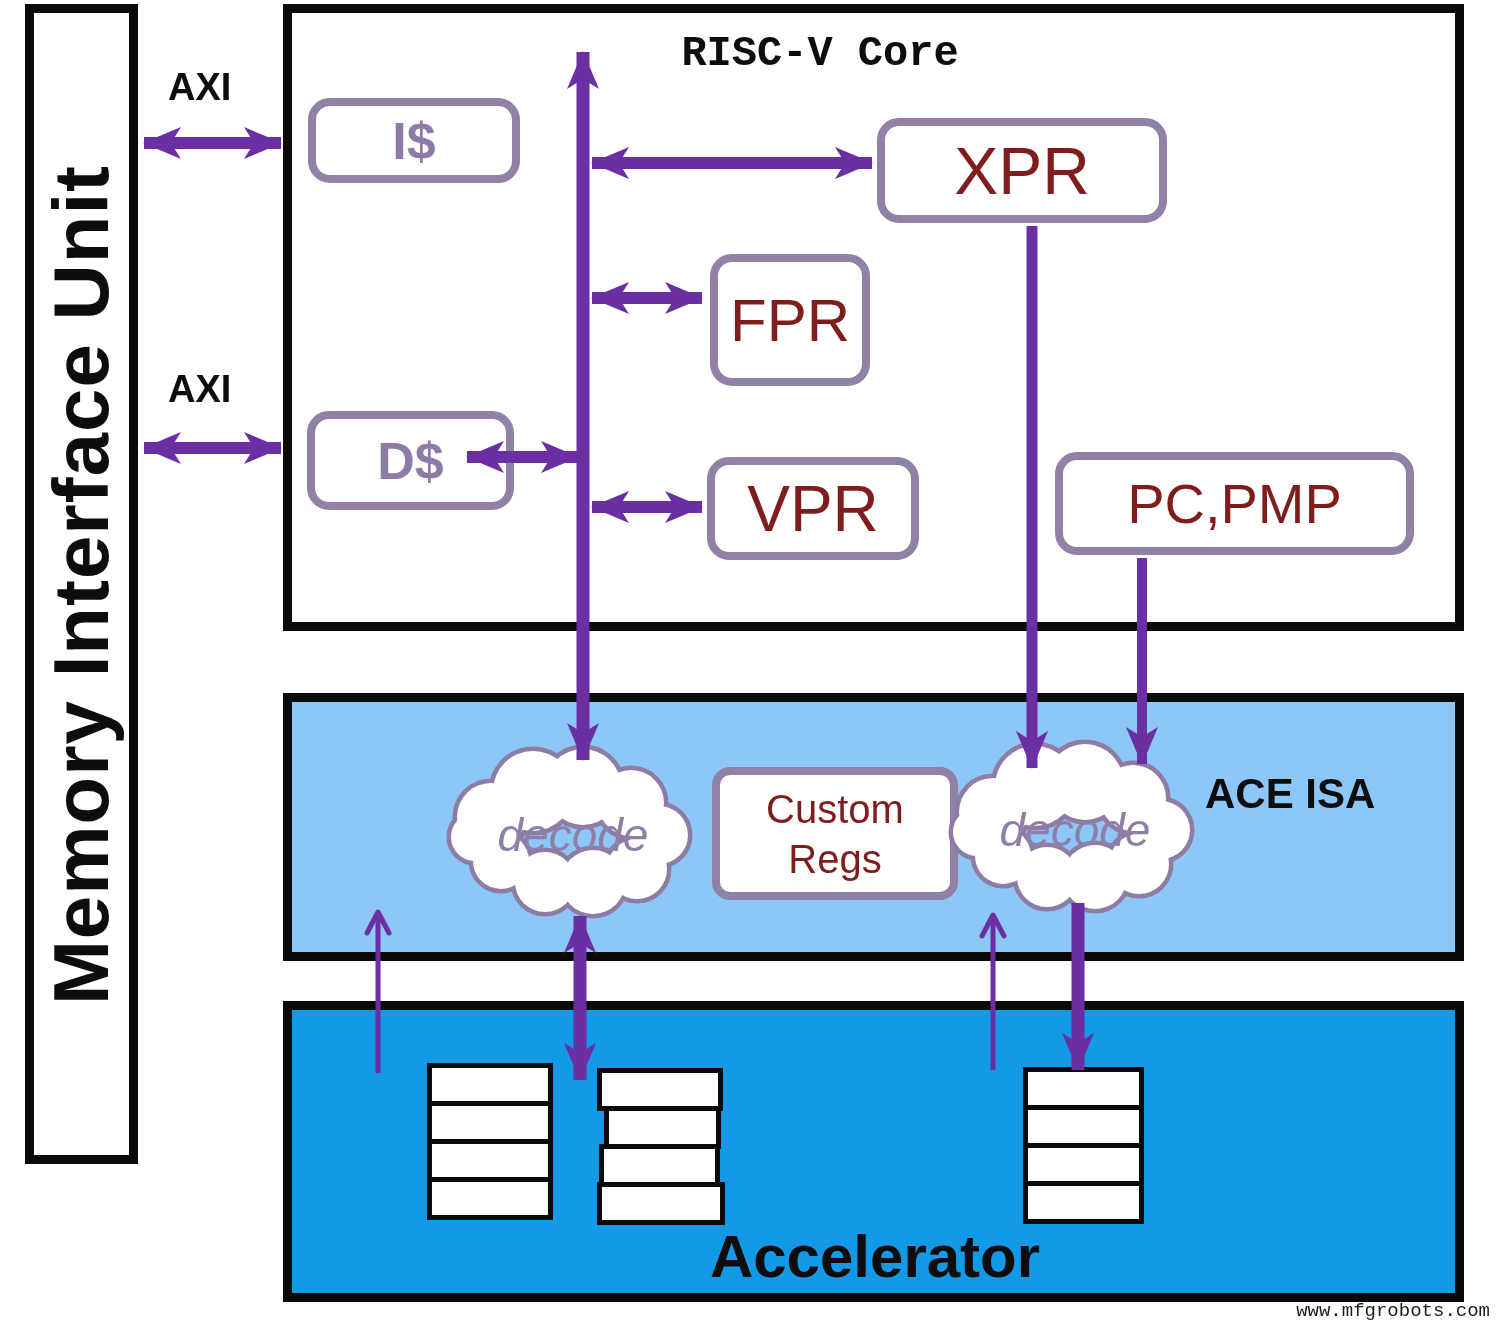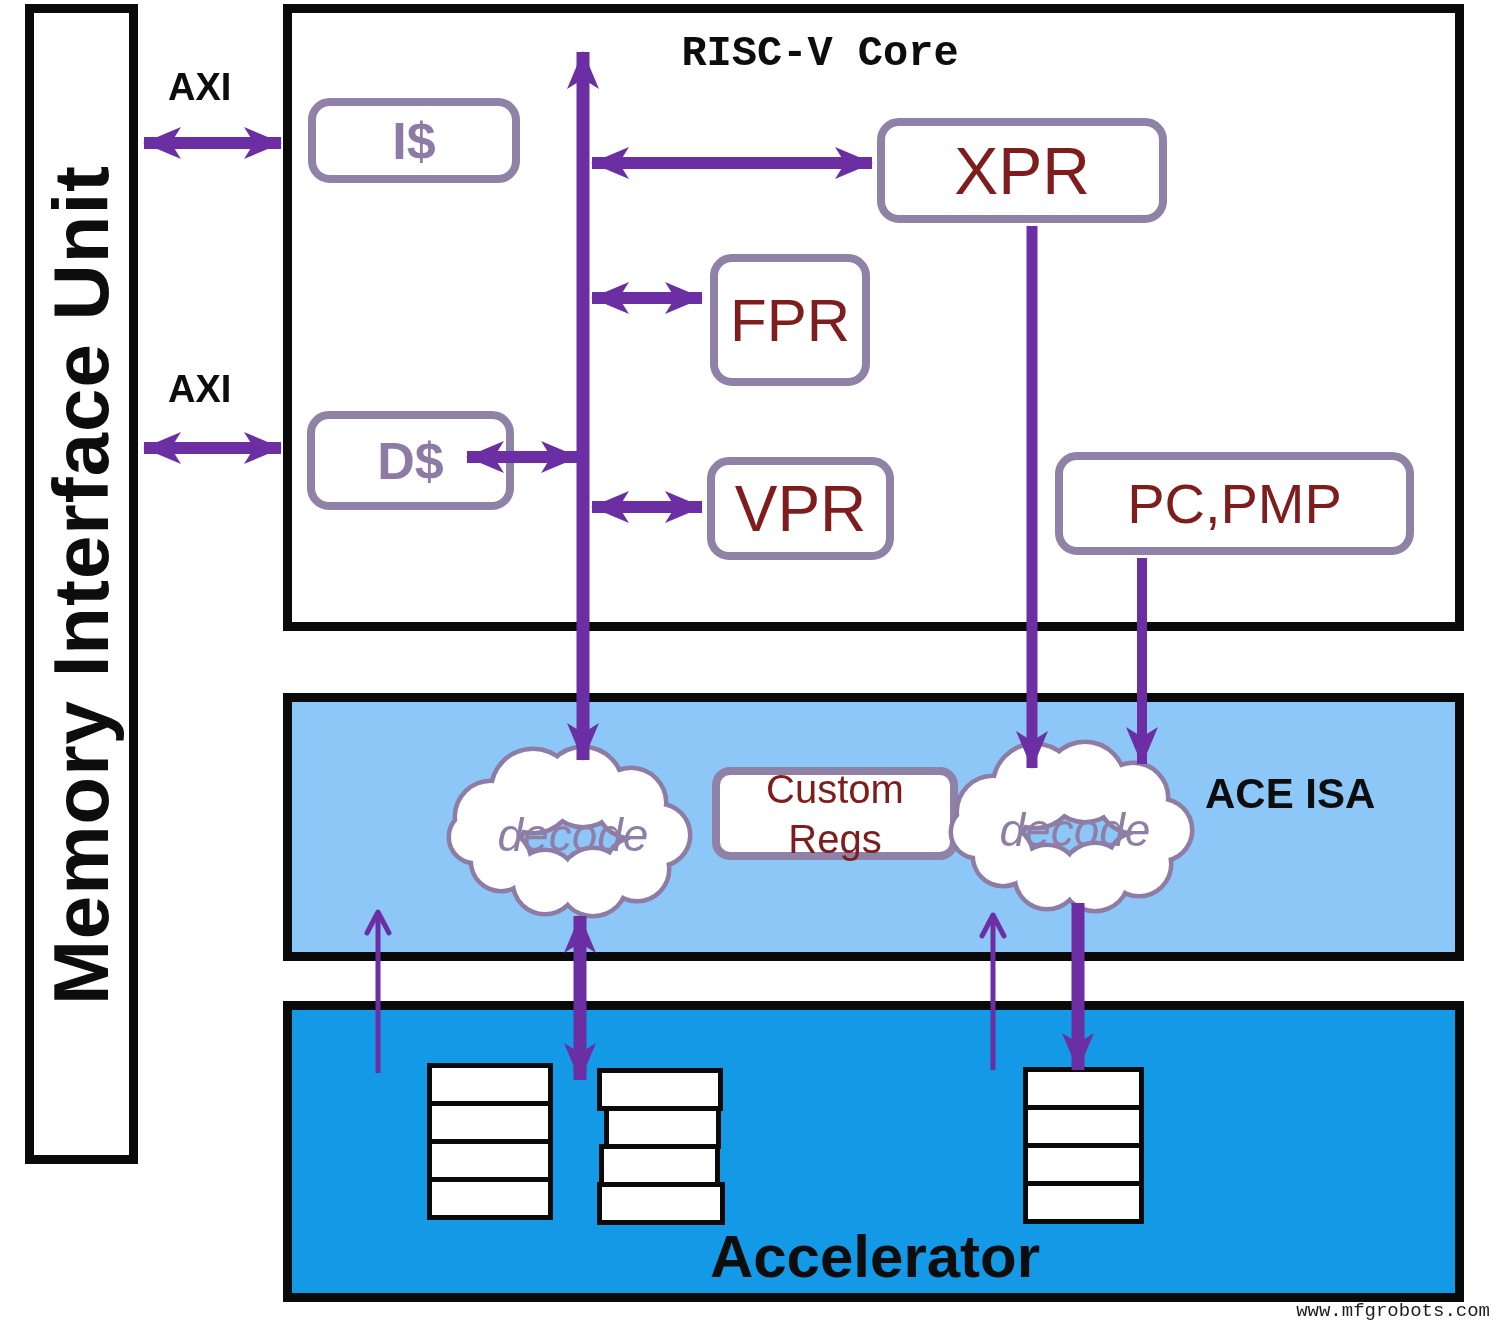--- a/index.html
+++ b/index.html
@@ -27,23 +27,23 @@
   .accel-title{left:600px;top:1222px;width:550px;font-size:60px;}
   
   .pbox{position:absolute;border:8px solid #9081A6;border-radius:22px;background:#ffffff;
         box-sizing:border-box;display:flex;align-items:center;justify-content:center;
         color:#7f1d1d;}
   .cache{font-weight:bold;font-size:52px;color:#8D7BA6;}
   .icache{left:308px;top:98px;width:212px;height:85px;}
   .dcache{left:307px;top:411px;width:207px;height:99px;}
   .fpr{left:710px;top:242px;width:160px;height:132px;font-size:60px;margin-top:12px;}
   .xpr{left:877px;top:118px;width:290px;height:105px;font-size:66px;}
-  .vpr{left:707px;top:457px;width:187px;height:103px;font-size:64px;}
+  .vpr{left:707px;top:457px;width:212px;height:103px;font-size:64px;}
   .pcpmp{left:1055px;top:452px;width:359px;height:103px;font-size:56px;}
-  .customregs{left:712px;top:767px;width:246px;height:93px;border-radius:18px;
+  .customregs{left:712px;top:767px;width:246px;height:133px;border-radius:18px;
               flex-direction:column;font-size:40px;line-height:1.25;}
   
   .stack{position:absolute;}
   .srow{box-sizing:border-box;border:5px solid #0a0a0a;background:#ffffff;height:43px;margin-top:-5px;}
   .srow:first-child{margin-top:0;}
   
   .overlay{position:absolute;left:0;top:0;z-index:5;}
   .cloud-text{font-family:"Liberation Sans",sans-serif;font-style:italic;font-size:46px;
               fill:#8F7FA6;text-anchor:middle;}
   .watermark{position:absolute;right:10px;top:1300px;font-family:Liberation Mono, monospace;

